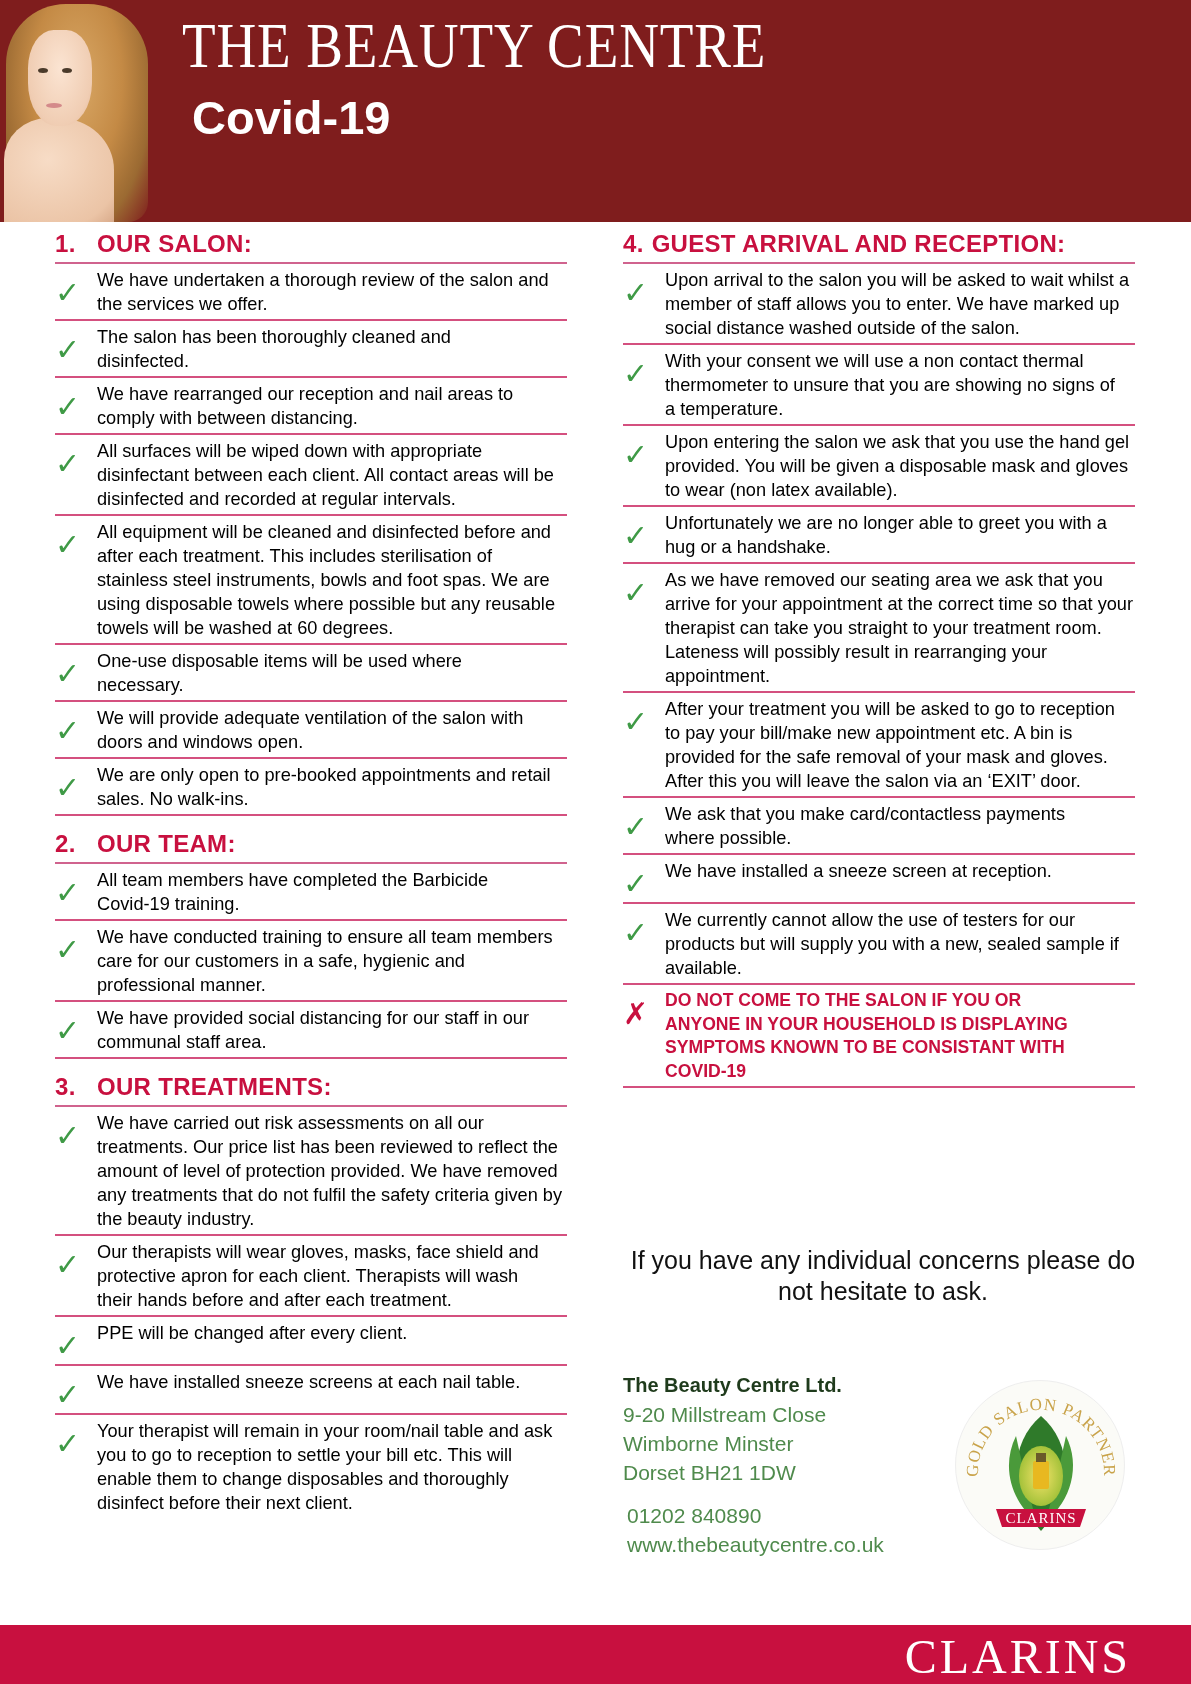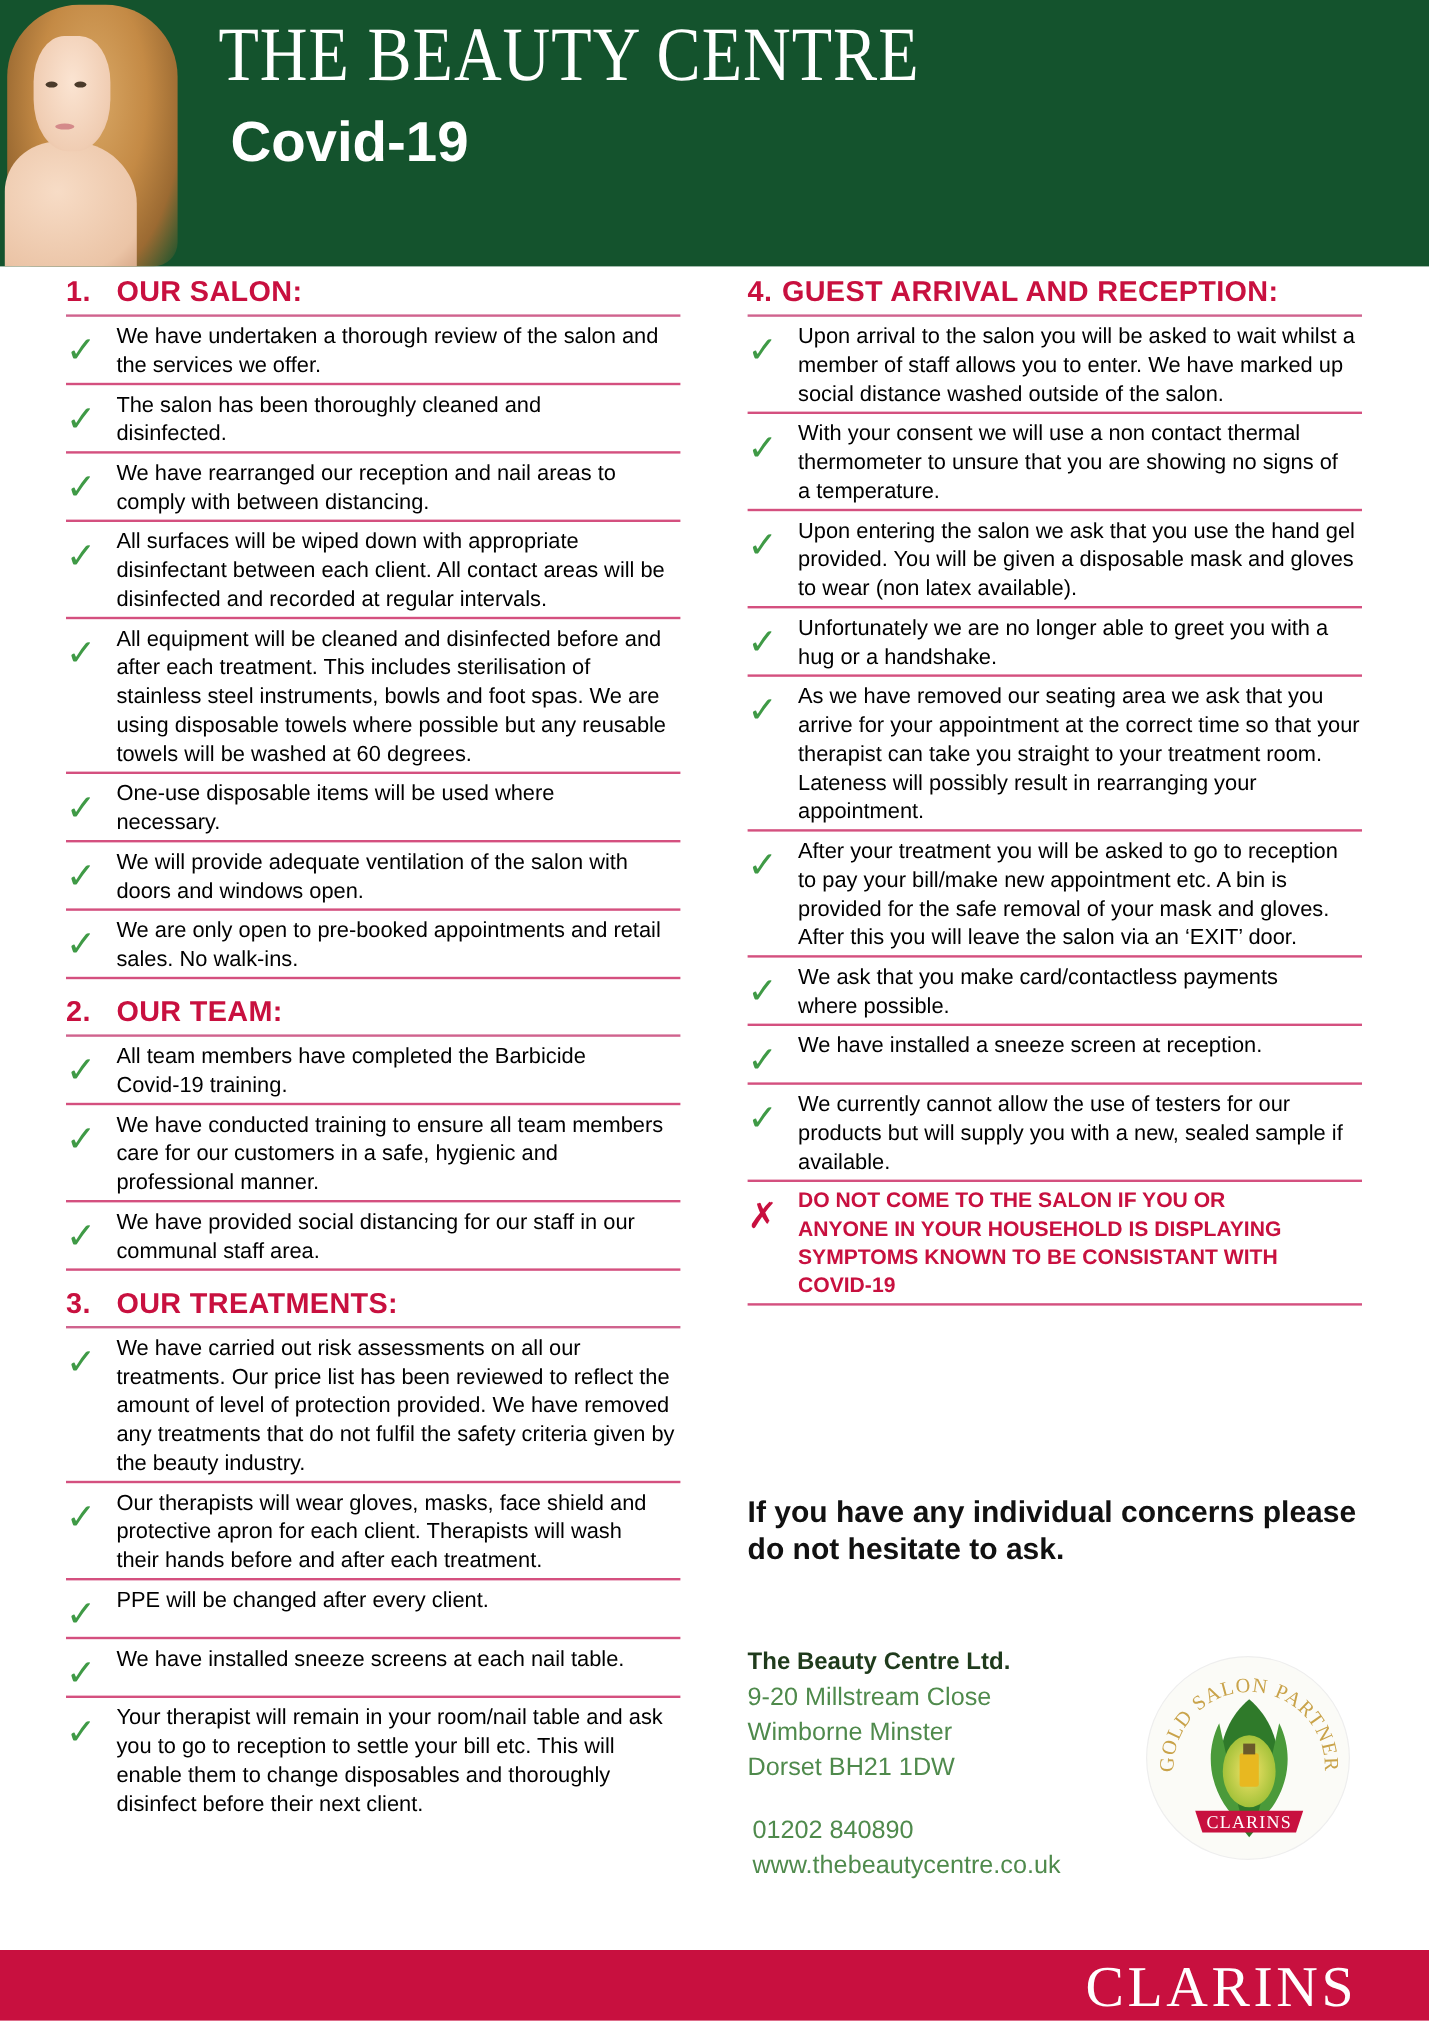--- a/index.html
+++ b/index.html
@@ -1,20 +1,20 @@
 <!DOCTYPE html>
 <html><head>
 <meta charset="utf-8">
 <style>
   * { box-sizing: border-box; margin: 0; padding: 0; }
   html, body { width: 1191px; height: 1684px; background: #ffffff; overflow: hidden; }
   body { position: relative; font-family: "Liberation Sans", "DejaVu Sans", sans-serif; color: #1a1a1a; }
 
   
-  .header { position: absolute; left: 0; top: 0; width: 1191px; height: 222px; background: #14532d; }
+  .header { position: absolute; left: 0; top: 0; width: 1191px; height: 222px; background: #7f1d1d; }
   .portrait { position: absolute; left: 0; top: 0; width: 150px; height: 222px; overflow: hidden; }
   .portrait .hair { position: absolute; left: 6px; top: 4px; width: 142px; height: 218px;
     background: radial-gradient(ellipse at 50% 35%, #d9a866 0%, #c48a45 45%, #9b6a32 75%, rgba(155,106,50,0) 100%);
     border-radius: 60px 60px 20px 20px; }
   .portrait .face { position: absolute; left: 28px; top: 30px; width: 64px; height: 96px;
     background: radial-gradient(ellipse at 50% 40%, #fbe4d2 0%, #f0cdb3 70%, #e0b596 100%); border-radius: 40% 40% 45% 45%; }
   .portrait .neck { position: absolute; left: 4px; top: 118px; width: 110px; height: 104px;
     background: radial-gradient(ellipse at 40% 40%, #f7dcc6 0%, #ebc4a6 80%, #d9ab8b 100%); border-radius: 40% 50% 0 0; }
   .portrait .eye { position: absolute; width: 10px; height: 5px; background: #4a3a2a; border-radius: 50%; }
   .portrait .lips { position: absolute; left: 46px; top: 103px; width: 16px; height: 5px; background: #d48a8a; border-radius: 50%; }
@@ -35,26 +35,26 @@
 
   .item { display: flex; align-items: flex-start; border-bottom: 2px solid #d4507f; padding: 4px 0 3px 0; }
   .item .icon { width: 42px; flex: 0 0 42px; font-size: 30px; color: #3f9a46; font-weight: bold; line-height: 1; padding-top: 10px; padding-left: 0; }
   .item .text { font-size: 18.2px; line-height: 24px; color: #000000; }
   .item.warn .icon { color: #c8103f; font-size: 30px; }
   .item.warn .text { color: #c8103f; font-weight: bold; font-size: 17.6px; line-height: 23.5px; }
   .item.last { border-bottom: none; }
 
   .gap { height: 10px; }
 
-  .concerns { position: absolute; left: 623px; top: 1245px; width: 520px; font-size: 25px; font-weight: bold; color: #111; line-height: 31px; }
+  .concerns { position: absolute; left: 623px; top: 1245px; width: 520px; font-size: 25px; font-weight: normal; color: #111; line-height: 31px; text-align: center; }
 
   .contact { position: absolute; left: 623px; top: 1370px; width: 320px; }
   .contact .company { font-size: 20px; font-weight: bold; color: #1f3b1c; line-height: 30px; }
   .contact .addr { font-size: 21px; color: #4f8a4c; line-height: 29px; }
-  .contact .phone { font-size: 21px; color: #4f8a4c; line-height: 29px; margin-top: 24px; padding-left: 4px; }
+  .contact .phone { font-size: 21px; color: #4f8a4c; line-height: 29px; margin-top: 14px; padding-left: 4px; }
   .contact .web { font-size: 21px; color: #4f8a4c; line-height: 29px; padding-left: 4px; }
 
   .badge { position: absolute; left: 955px; top: 1380px; width: 170px; height: 170px; border-radius: 50%; background: #fbfbf7; border: 1px solid #eee; }
   .badge svg { position: absolute; left: 0; top: 0; }
 
   .footer { position: absolute; left: 0; top: 1625px; width: 1191px; height: 59px; background: #c8103f; }
   .footer .clarins { position: absolute; right: 60px; top: 8px; font-family: "Liberation Serif", "DejaVu Serif", serif; font-size: 48px; color: #ffffff; letter-spacing: 3px; line-height: 1; }
 </style>
 </head>
 <body>

